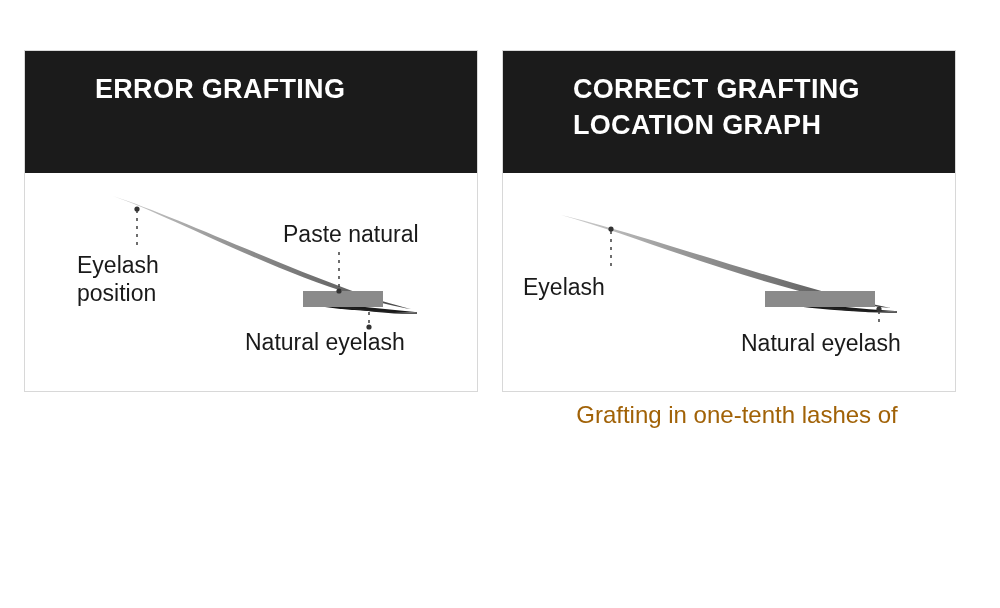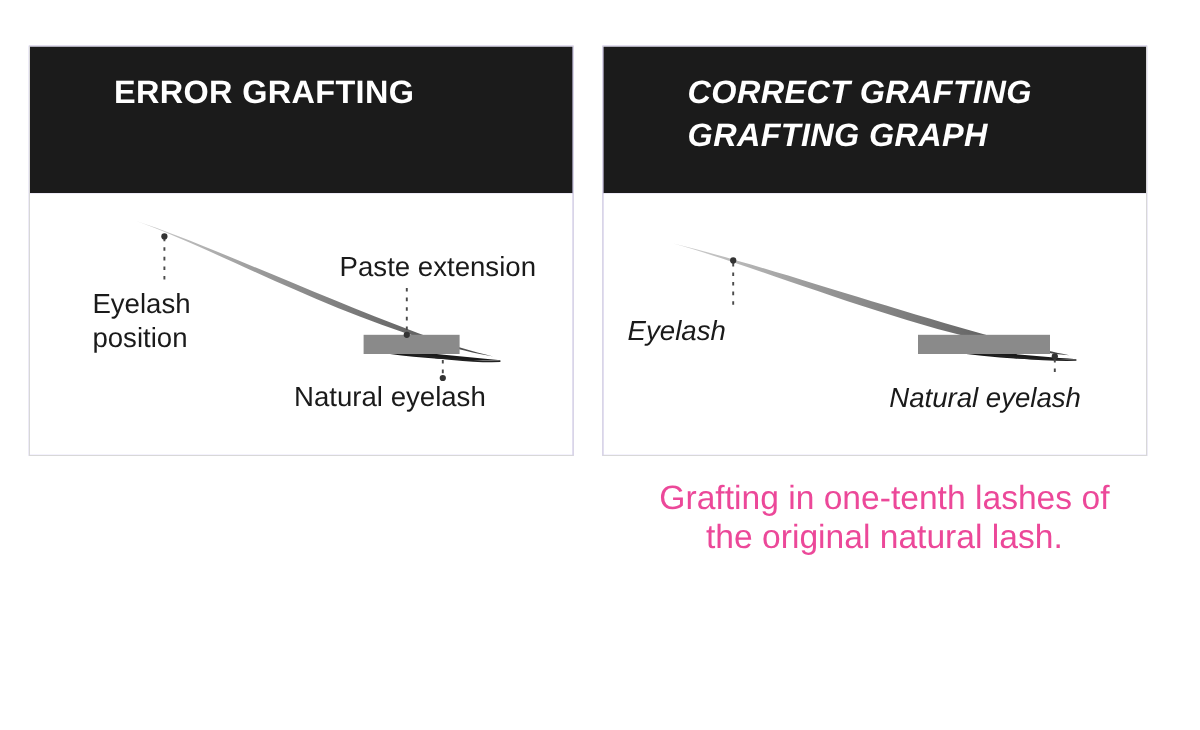--- a/index.html
+++ b/index.html
@@ -19,28 +19,28 @@
   .stage {
     position: absolute;
     left: 0;
     top: 0;
     width: 1000px;
     height: 608px;
   }
 
   .panel {
     position: absolute;
-    top: 38px;
+    top: 50px;
     width: 454px;
     box-sizing: border-box;
     border: 1px solid #d8d8d8;
-    background: #c4b5fd;
+    background: #d946ef;
   }
   .panel-left { left: 24px; }
-  .panel-right { left: 502px; font-style: italic; }
+  .panel-right { left: 502px; }
 
   .panel-header {
     background: #1b1b1b;
     color: #ffffff;
     padding: 20px 0 22px 70px;
     box-sizing: border-box;
     height: 122px;
   }
   .panel-header .line {
     font-size: 27px;
@@ -79,23 +79,23 @@
   
   .r-ext   { left: 20px;  top: 100px; }
   .r-nat   { left: 238px; top: 156px; }
 
   .caption {
     position: absolute;
     left: 502px;
     top: 398px;
     width: 470px;
     text-align: center;
-    font-size: 28px;
+    font-size: 24px;
     line-height: 33px;
-    color: #ec4899;
+    color: #a16207;
   }
 </style>
 </head>
 <body>
 
 <div class="stage">
 
   <div class="panel panel-left">
     <div class="panel-header">
       <div class="line">ERROR GRAFTING</div>
@@ -132,29 +132,29 @@
         <g stroke="#4a4a4a" stroke-width="1.6" stroke-dasharray="3 5">
           <line x1="344" y1="139" x2="344" y2="152"></line>
         </g>
         <circle cx="344" cy="154" r="2.6" fill="#333333"></circle>
       </svg>
 
       <div class="lbl l-ext">
         <div>Eyelash</div>
         <div>position</div>
       </div>
-      <div class="lbl l-paste">Paste extension</div>
+      <div class="lbl l-paste">Paste natural</div>
       <div class="lbl l-nat">Natural eyelash</div>
     </div>
   </div>
 
   <div class="panel panel-right">
     <div class="panel-header">
       <div class="line">CORRECT GRAFTING</div>
-      <div class="line">GRAFTING GRAPH</div>
+      <div class="line">LOCATION GRAPH</div>
     </div>
     <div class="panel-body">
       <svg width="452" height="218" viewBox="0 0 452 218">
         <defs>
           <linearGradient id="lashGradR" x1="0" y1="0" x2="1" y2="0">
             <stop offset="0%" stop-color="#d2d2d2"></stop>
             <stop offset="35%" stop-color="#9a9a9a"></stop>
             <stop offset="70%" stop-color="#707070"></stop>
             <stop offset="100%" stop-color="#3f3f3f"></stop>
           </linearGradient>
@@ -181,16 +181,15 @@
 
       <div class="lbl r-ext">
         <div>Eyelash</div>
       </div>
       <div class="lbl r-nat">Natural eyelash</div>
     </div>
   </div>
 
   <div class="caption">
     <div>Grafting in  one-tenth lashes of</div>
-    <div>the original natural lash.</div>
   </div>
 
 </div>
 
 </body></html>

